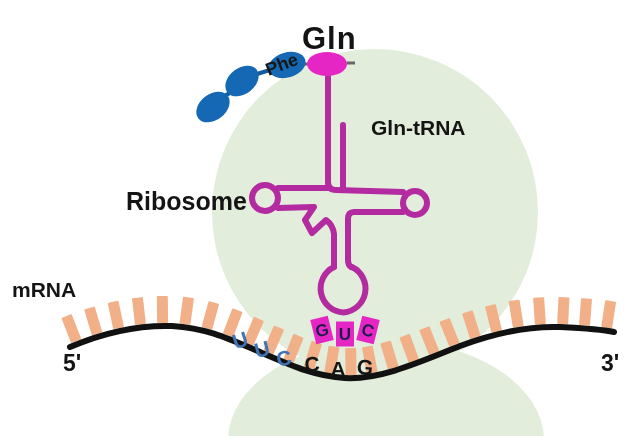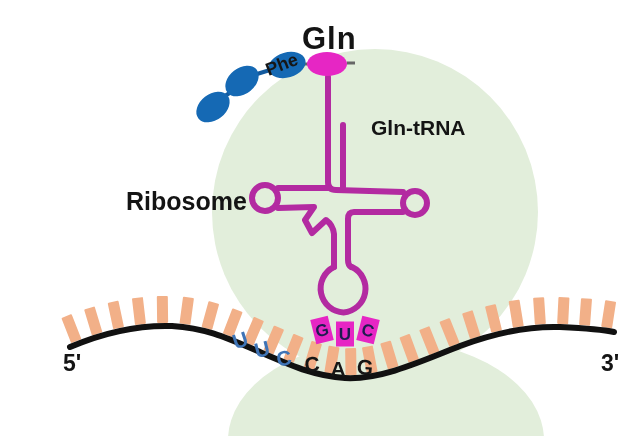--- a/index.html
+++ b/index.html
@@ -100,15 +100,16 @@
         <rect x="336" y="321.5" width="18" height="25" fill="#e626c4" transform="rotate(0 345 334)"></rect>
         <text transform="translate(345 334) rotate(0)" text-anchor="middle" font-size="17" font-weight="700" fill="#1d1c50" dy="0.36em">U</text>
         <rect x="359" y="317.5" width="18" height="25" fill="#e626c4" transform="rotate(14 368 330)"></rect>
         <text transform="translate(368 330) rotate(14)" text-anchor="middle" font-size="17" font-weight="700" fill="#1d1c50" dy="0.36em">C</text>
       </g>
   </svg>
 
   <div id="gln-title" class="lbl">Gln</div>
   <div id="gln-trna-label" class="lbl">Gln-tRNA</div>
   <div id="ribosome-label" class="lbl">Ribosome</div>
+  <div id="mrna-label" class="lbl">mRNA</div>
   <div id="five-prime-label" class="lbl">5'</div>
   <div id="three-prime-label" class="lbl">3'</div>
 </div>
 
 </body></html>

